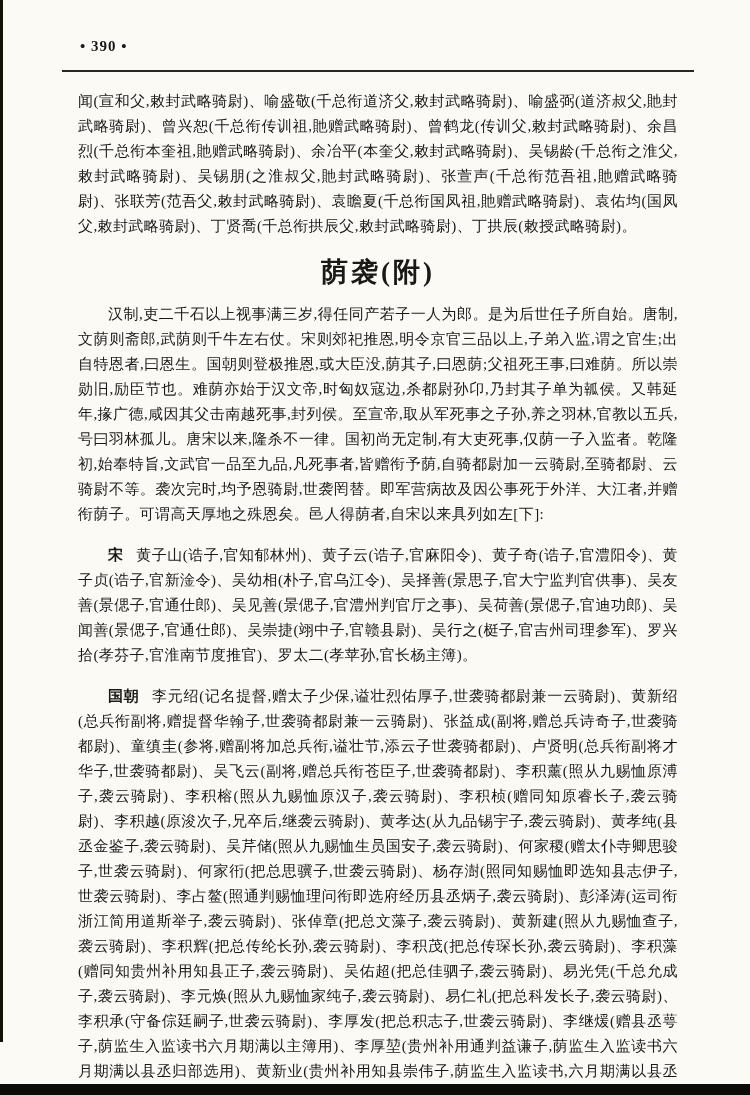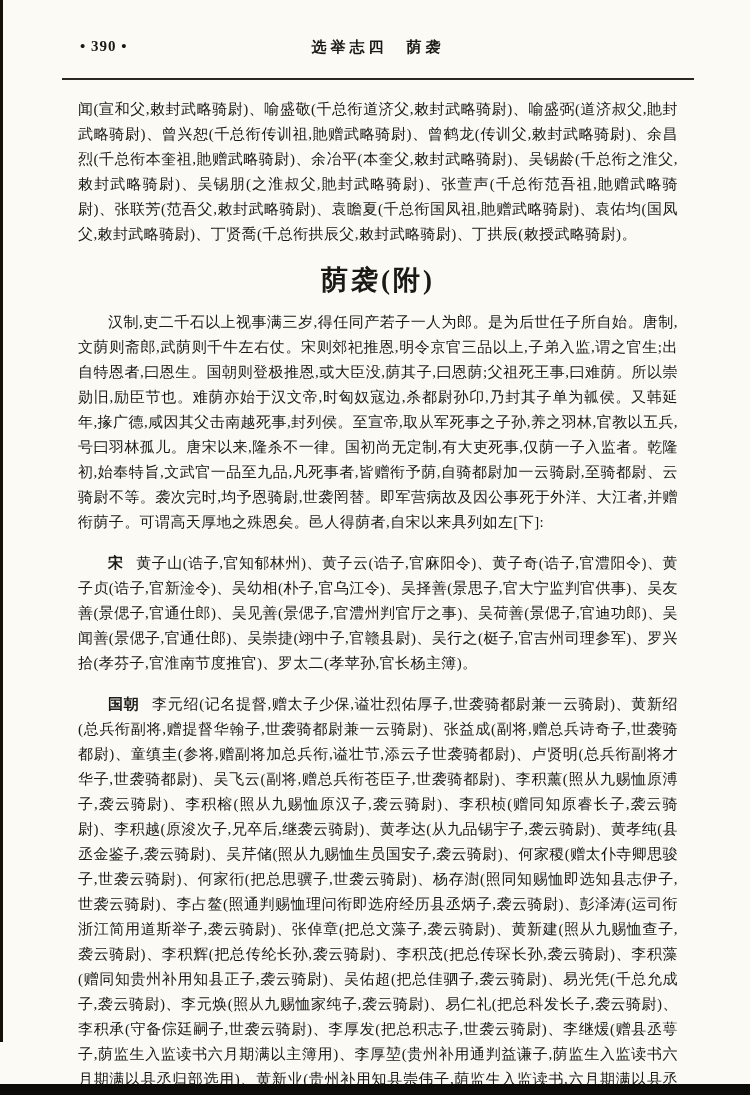--- a/index.html
+++ b/index.html
@@ -12,21 +12,21 @@
     font-family: "Liberation Serif", "DejaVu Serif", serif;
     color: #1b1916;
   }
   .page { position: absolute; inset: 0; }
   .content { position: absolute; left: 62px; right: 56px; top: 38px; }
 
   .header-row {
     position: relative;
     font-size: 15px;
     font-weight: bold;
-    padding: 0 18px 23px 18px;
+    padding: 0 18px 15px 18px;
     letter-spacing: 1px;
   }
   .page-num { display: inline-block; }
   .running-title {
     position: absolute; left: 0; right: 0;
     text-align: center;
     letter-spacing: 4px;
   }
   .header-rule {
     border-top: 2px solid #2a2620;
@@ -66,21 +66,20 @@
 </style>
 </head>
 <body>
 
 <div class="page">
   <div class="edge-left"></div>
 
   <div class="content">
     <div class="header-row">
       <span class="page-num">• 390 •</span>
-      <span class="running-title">选举志四　荫袭</span>
     </div>
     <div class="header-rule"></div>
 
     <div class="body-text">
       <p class="para no-indent">闻(宣和父,敕封武略骑尉)、喻盛敬(千总衔道济父,敕封武略骑尉)、喻盛弼(道济叔父,貤封武略骑尉)、曾兴恕(千总衔传训祖,貤赠武略骑尉)、曾鹤龙(传训父,敕封武略骑尉)、余昌烈(千总衔本奎祖,貤赠武略骑尉)、余冶平(本奎父,敕封武略骑尉)、吴锡龄(千总衔之淮父,敕封武略骑尉)、吴锡朋(之淮叔父,貤封武略骑尉)、张萱声(千总衔范吾祖,貤赠武略骑尉)、张联芳(范吾父,敕封武略骑尉)、袁瞻夏(千总衔国凤祖,貤赠武略骑尉)、袁佑均(国凤父,敕封武略骑尉)、丁贤喬(千总衔拱辰父,敕封武略骑尉)、丁拱辰(敕授武略骑尉)。</p>
 
       <h1 class="section-title">荫袭(附)</h1>
 
       <p class="para">汉制,吏二千石以上视事满三岁,得任同产若子一人为郎。是为后世任子所自始。唐制,文荫则斋郎,武荫则千牛左右仗。宋则郊祀推恩,明令京官三品以上,子弟入监,谓之官生;出自特恩者,曰恩生。国朝则登极推恩,或大臣没,荫其子,曰恩荫;父祖死王事,曰难荫。所以崇勋旧,励臣节也。难荫亦始于汉文帝,时匈奴寇边,杀都尉孙卬,乃封其子单为瓡侯。又韩延年,掾广德,咸因其父击南越死事,封列侯。至宣帝,取从军死事之子孙,养之羽林,官教以五兵,号曰羽林孤儿。唐宋以来,隆杀不一律。国初尚无定制,有大吏死事,仅荫一子入监者。乾隆初,始奉特旨,文武官一品至九品,凡死事者,皆赠衔予荫,自骑都尉加一云骑尉,至骑都尉、云骑尉不等。袭次完时,均予恩骑尉,世袭罔替。即军营病故及因公事死于外洋、大江者,并赠衔荫子。可谓高天厚地之殊恩矣。邑人得荫者,自宋以来具列如左[下]:</p>
 

